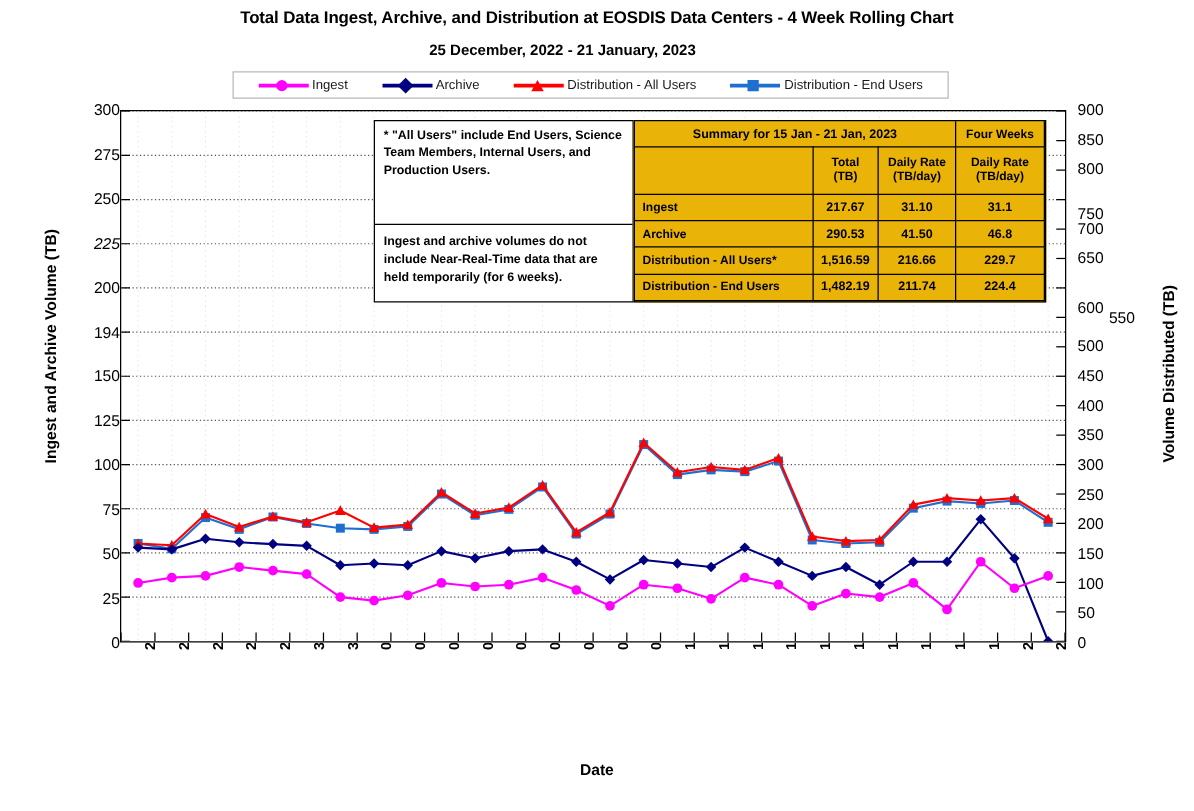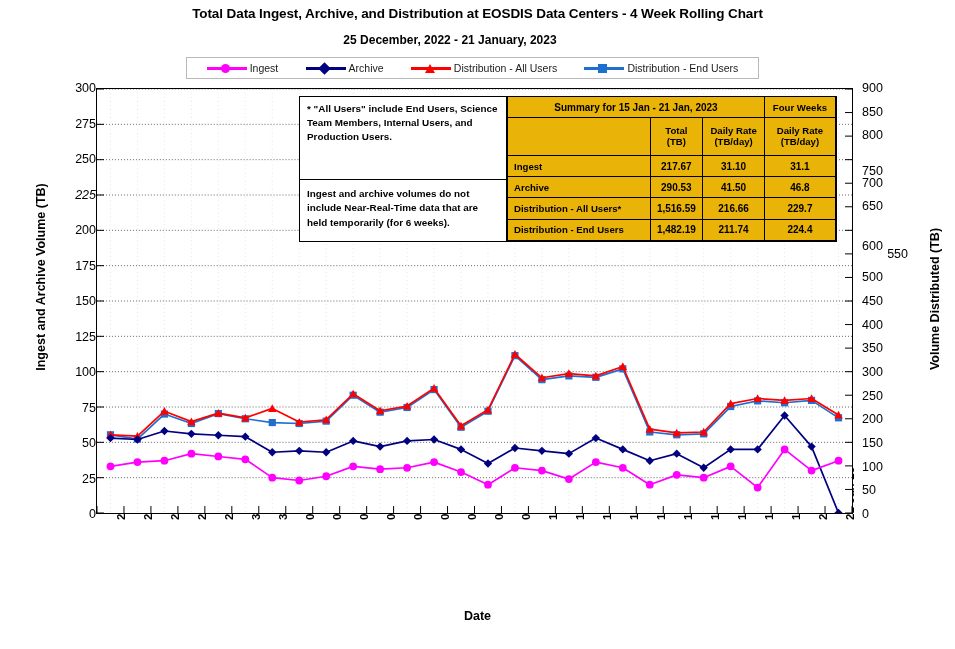--- a/index.html
+++ b/index.html
@@ -178,21 +178,21 @@
   <div class="xlabel">Date</div>
 
   <div id="ticks-left">
       <div class="tick-left" style="top: 514px;">0</div>
       <div class="tick-left" style="top: 478.5px;">25</div>
       <div class="tick-left" style="top: 443px;">50</div>
       <div class="tick-left" style="top: 407.5px;">75</div>
       <div class="tick-left" style="top: 372px;">100</div>
       <div class="tick-left" style="top: 336.5px;">125</div>
       <div class="tick-left" style="top: 301px;">150</div>
-      <div class="tick-left" style="top: 265.5px;">175</div>
+      <div class="tick-left" style="top: 265.5px;">194</div>
       <div class="tick-left" style="top: 230px;">200</div>
       <div class="tick-left" style="top: 194.5px; font-style: italic;">225</div>
       <div class="tick-left" style="top: 159px;">250</div>
       <div class="tick-left" style="top: 123.5px;">275</div>
       <div class="tick-left" style="top: 88px;">300</div>
     </div>
   <div id="ticks-right">
       <div class="tick-right" style="top: 514px;">0</div>
       <div class="tick-right" style="top: 490.333px;">50</div>
       <div class="tick-right" style="top: 466.667px;">100</div>

